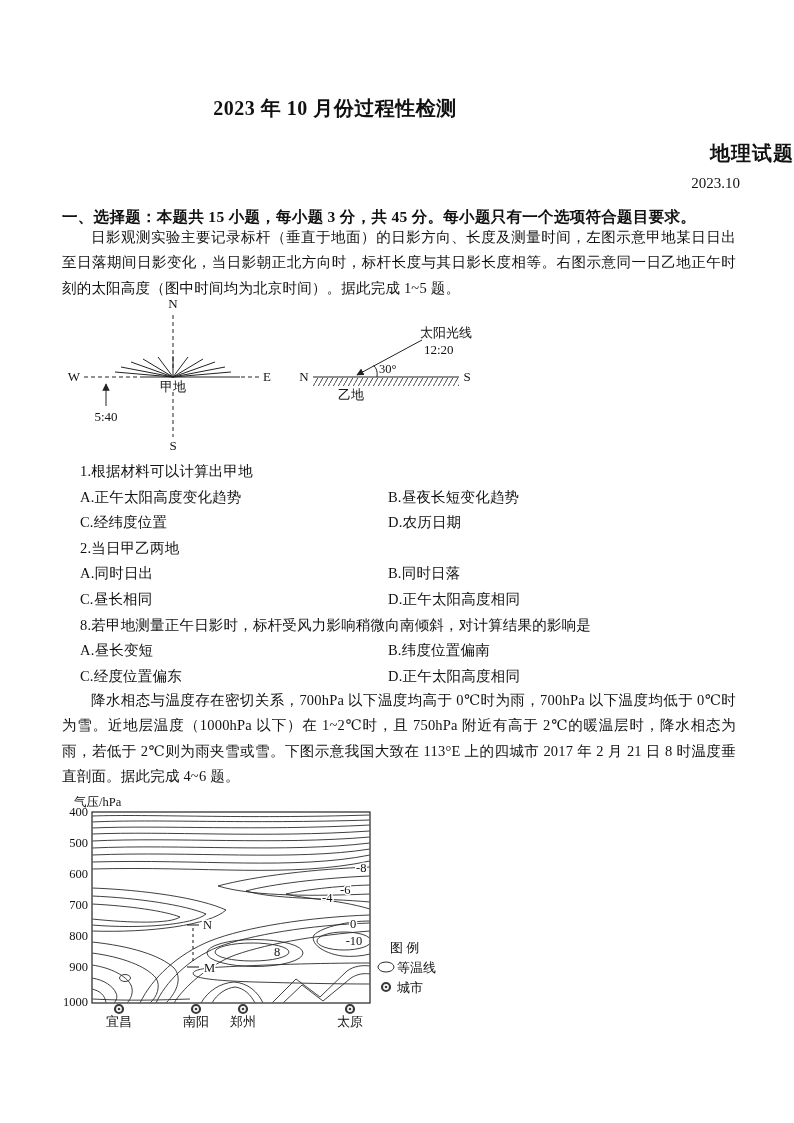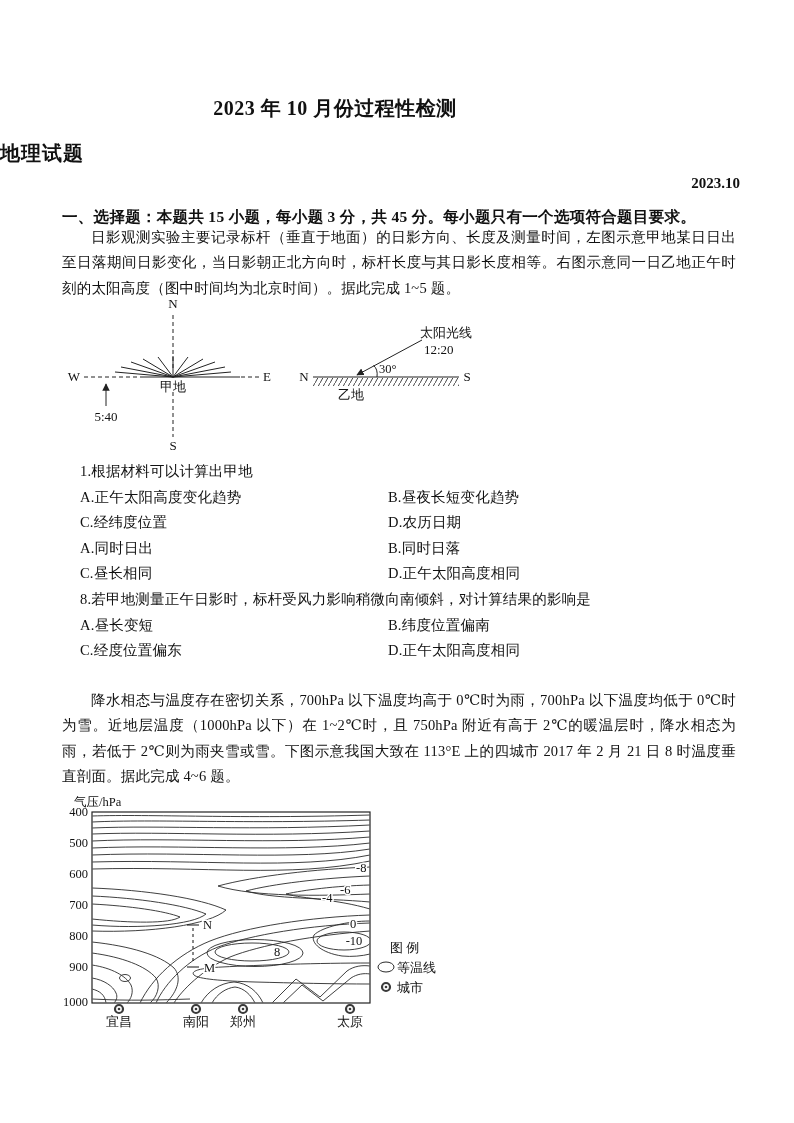--- a/index.html
+++ b/index.html
@@ -1,21 +1,21 @@
 <!DOCTYPE html>
 <html><head>
 <meta charset="utf-8">
 <style>
   html,body{margin:0;padding:0;background:#e8e8e8;}
   .page{position:relative;width:794px;height:1123px;margin:0 auto;background:#ffffff;
         font-family:"Liberation Serif","DejaVu Serif",serif;color:#111;overflow:hidden;}
   .abs{position:absolute;}
   .title{top:95px;left:0;width:670px;text-align:center;font-size:20px;font-weight:bold;letter-spacing:.5px;}
-  .subtitle{top:140px;left:0;width:794px;text-align:left;font-size:20px;font-weight:bold;letter-spacing:1px;}
-  .date{top:175px;right:54px;font-size:15px;font-weight:bold;}
+  .subtitle{top:140px;left:0;width:794px;text-align:right;font-size:20px;font-weight:bold;letter-spacing:1px;}
+  .date{top:175px;right:54px;font-size:15px;font-weight:normal;}
   .section-heading{top:198px;left:62px;width:680px;font-size:15.5px;font-weight:bold;letter-spacing:.3px;margin-top:9px;}
   .para{left:62px;width:674px;font-size:14.5px;line-height:25.4px;text-align:justify;text-indent:2em;
         letter-spacing:.2px;}
   .p1{top:225px;}
   .p2{top:688px;}
   .qa{left:80px;top:459px;width:678px;font-size:14.5px;letter-spacing:.2px;}
   .qrow{position:relative;height:25.6px;line-height:25.6px;white-space:nowrap;}
   .optL{display:inline-block;}
   .optR{position:absolute;left:308px;top:0;}
   .fig1{left:60px;top:293px;}
@@ -92,20 +92,21 @@
   <div class="abs qa">
     <div class="qrow">1.根据材料可以计算出甲地</div>
     <div class="qrow">
       <span class="optL">A.正午太阳高度变化趋势</span>
       <span class="optR">B.昼夜长短变化趋势</span>
     </div>
     <div class="qrow">
       <span class="optL">C.经纬度位置</span>
       <span class="optR">D.农历日期</span>
     </div>
+    <div class="qrow">2.当日甲乙两地</div>
     <div class="qrow">
       <span class="optL">A.同时日出</span>
       <span class="optR">B.同时日落</span>
     </div>
     <div class="qrow">
       <span class="optL">C.昼长相同</span>
       <span class="optR">D.正午太阳高度相同</span>
     </div>
     <div class="qrow">8.若甲地测量正午日影时，标杆受风力影响稍微向南倾斜，对计算结果的影响是</div>
     <div class="qrow">

